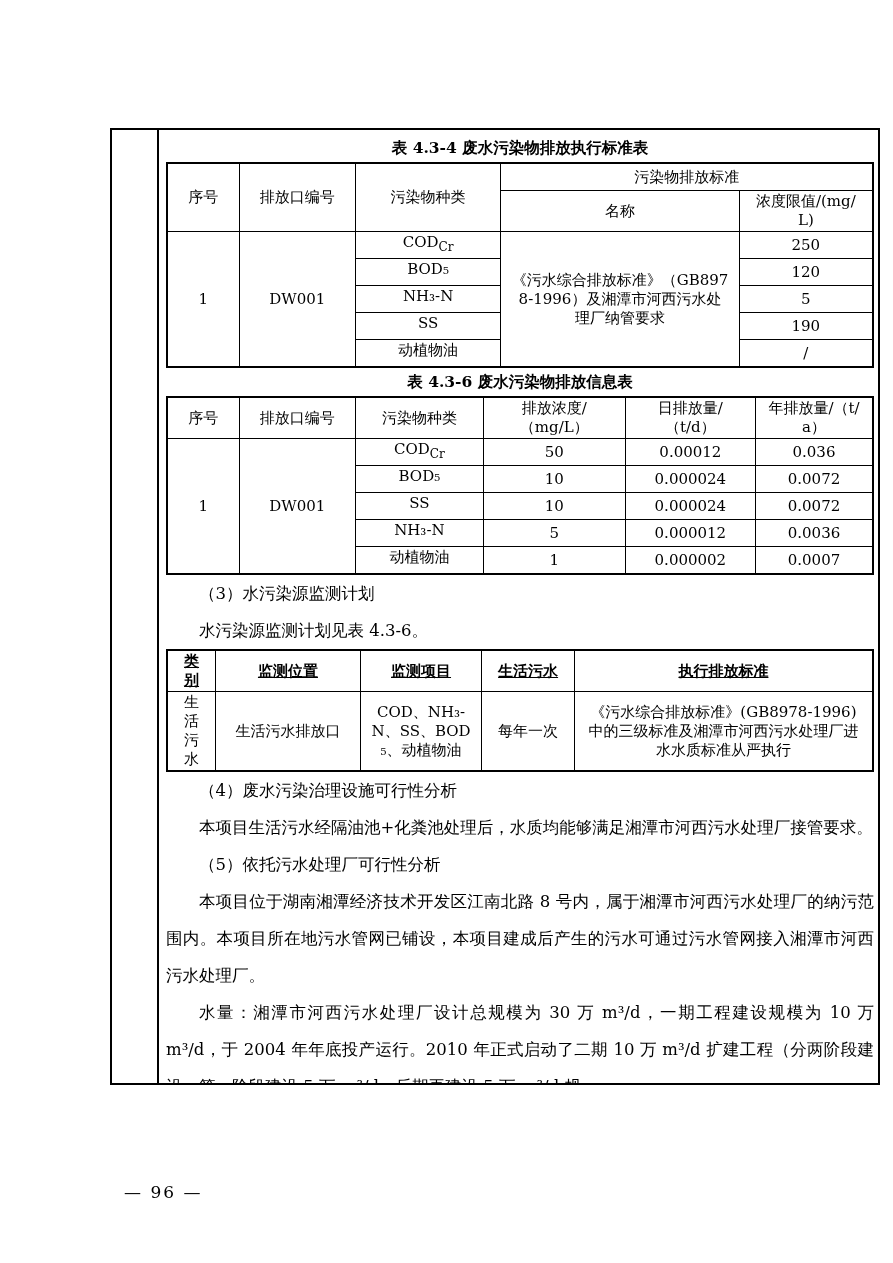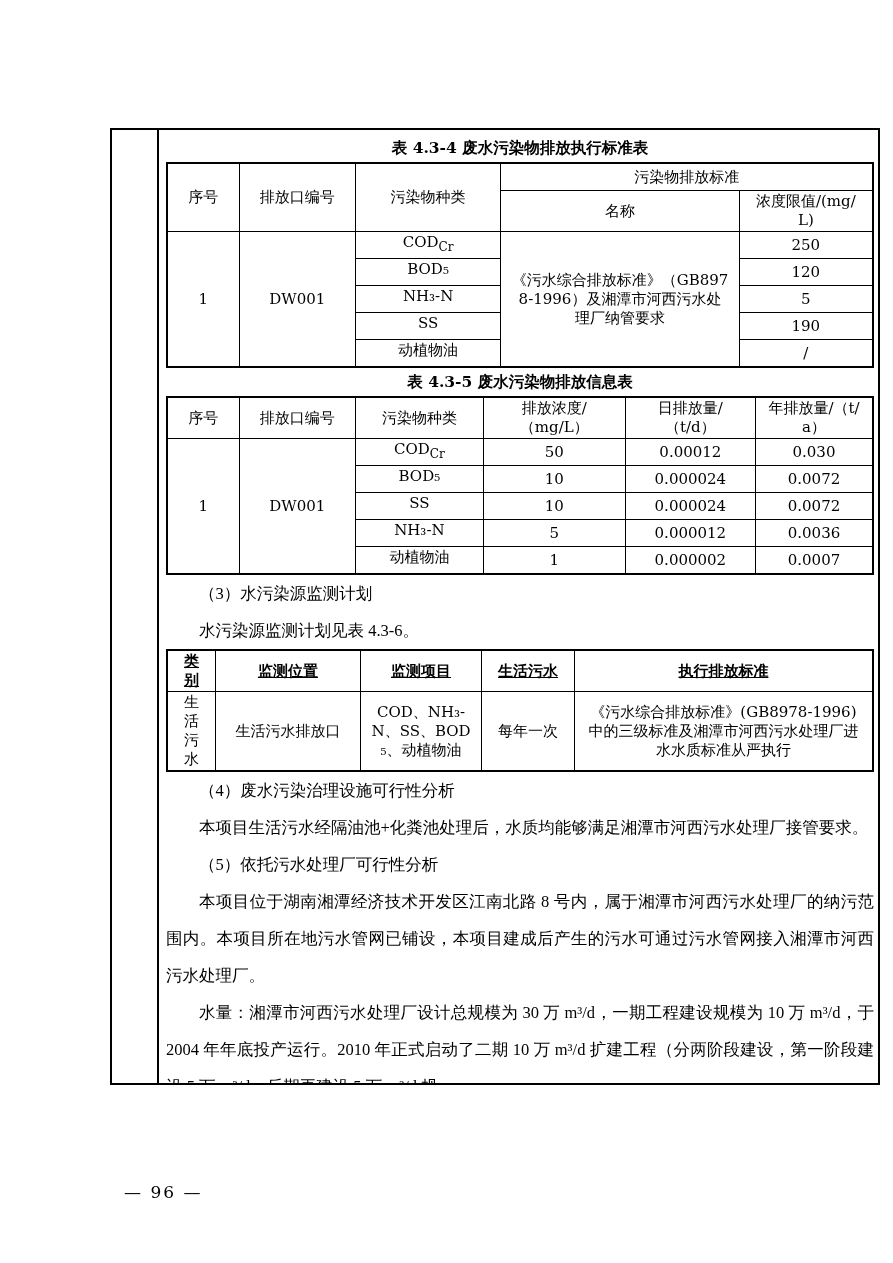--- a/index.html
+++ b/index.html
@@ -13,21 +13,21 @@
     border:2px solid #000;display:flex;box-sizing:border-box;overflow:hidden;
   }
   .spacer-cell{width:45px;border-right:2px solid #000;flex:none;}
   .content-cell{flex:1;padding:4px 4px 0 7px;box-sizing:border-box;overflow:hidden;}
   .tbl-title{font-weight:bold;text-align:center;font-size:15.5px;margin:4px 0 4px 0;line-height:20px;}
   table.tbl{border-collapse:collapse;border:2px solid #000;width:100%;table-layout:fixed;margin:0 auto;}
   table.tbl td{border:1px solid #000;text-align:center;vertical-align:middle;padding:1px 10px;font-size:15px;line-height:19px;word-break:break-all;}
   table.tbl .hrow td{height:24px;}
   table.tbl .brow td{height:20px;}
   table.tbl td.bold{font-weight:bold;text-decoration:underline;}
-  .para{font-size:16.5px;line-height:37px;text-indent:2em;text-align:justify;margin:0;font-family:Liberation Serif, serif;}
+  .para{font-size:16.5px;line-height:37px;text-indent:2em;text-align:justify;margin:0;}
   .page-num{position:absolute;left:124px;top:1182px;font-size:17px;letter-spacing:2px;}
   sub{font-size:12px;}
 </style>
 </head>
 <body>
 
 <div class="frame">
   <div class="spacer-cell"></div>
   <div class="content-cell">
 
@@ -70,21 +70,21 @@
           <td><span>SS</span><sub></sub></td>
           <td>190</td>
         </tr>
         <tr class="brow">
           <td><span>动植物油</span><sub></sub></td>
           <td>/</td>
         </tr>
       </tbody>
     </table>
 
-    <div class="tbl-title">表 4.3-5  废水污染物排放信息表</div>
+    <div class="tbl-title">表 4.3-6  废水污染物排放信息表</div>
     <table class="tbl">
       <colgroup>
           <col style="width:62px">
           <col style="width:100px">
           <col style="width:110px">
           <col style="width:122px">
           <col style="width:112px">
           <col style="width:101px">
         </colgroup>
       <tbody>
@@ -101,21 +101,21 @@
               <div>（t/d）</div>
             </td>
           <td>年排放量/（t/a）</td>
         </tr>
         <tr class="brow">
           <td rowspan="5">1</td>
           <td rowspan="5">DW001</td>
           <td><span>COD</span><sub>Cr</sub></td>
           <td>50</td>
           <td>0.00012</td>
-          <td>0.030</td>
+          <td>0.036</td>
         </tr>
         <tr class="brow">
           <td><span>BOD₅</span><sub></sub></td>
           <td>10</td>
           <td>0.000024</td>
           <td>0.0072</td>
         </tr>
         <tr class="brow">
           <td><span>SS</span><sub></sub></td>
           <td>10</td>

